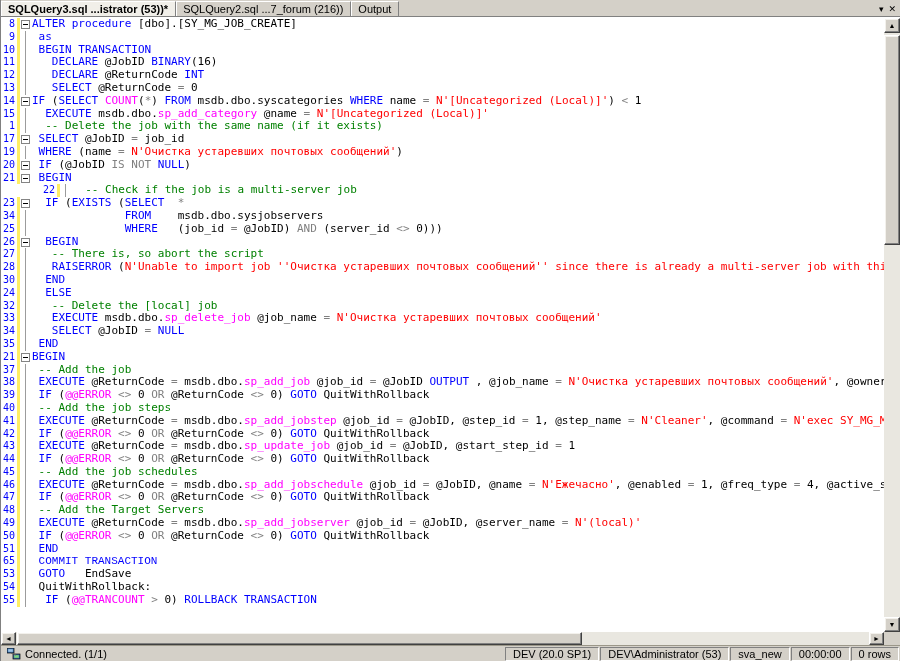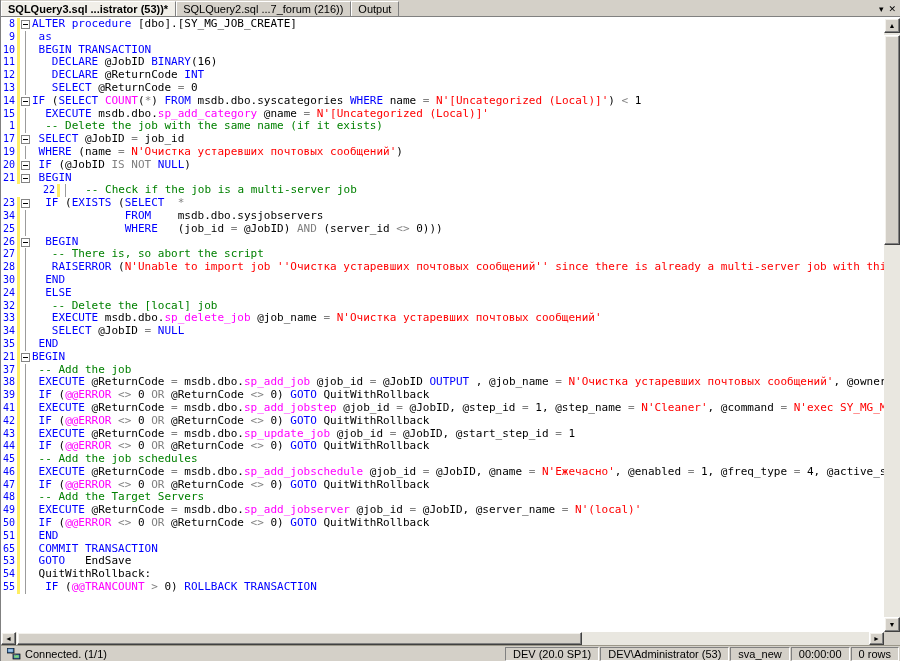--- a/index.html
+++ b/index.html
@@ -129,32 +129,33 @@
         <div class="code-line"><span class="ln" style="color: rgb(0, 0, 255);">30</span><span class="chg" style="background: rgb(255, 238, 98);"></span><span class="fold has-line"></span><span class="code"><span style="color: rgb(0, 0, 255);">  END</span></span></div>
         <div class="code-line"><span class="ln" style="color: rgb(0, 0, 255);">24</span><span class="chg" style="background: rgb(255, 238, 98);"></span><span class="fold has-line"></span><span class="code"><span style="color: rgb(0, 0, 255);">  ELSE</span></span></div>
         <div class="code-line"><span class="ln" style="color: rgb(0, 0, 255);">32</span><span class="chg" style="background: rgb(255, 238, 98);"></span><span class="fold has-line"></span><span class="code"><span style="color: rgb(0, 128, 0);">   -- Delete the [local] job</span></span></div>
         <div class="code-line"><span class="ln" style="color: rgb(0, 0, 255);">33</span><span class="chg" style="background: rgb(255, 238, 98);"></span><span class="fold has-line"></span><span class="code"><span style="color: rgb(0, 0, 255);">   EXECUTE</span><span style="color: rgb(0, 0, 0);"> msdb.dbo.</span><span style="color: rgb(255, 0, 255);">sp_delete_job</span><span style="color: rgb(0, 0, 0);"> @job_name </span><span style="color: rgb(128, 128, 128);">=</span><span style="color: rgb(0, 0, 0);"> </span><span style="color: rgb(255, 0, 0);">N'Очистка устаревших почтовых сообщений'</span></span></div>
         <div class="code-line"><span class="ln" style="color: rgb(0, 0, 255);">34</span><span class="chg" style="background: rgb(255, 238, 98);"></span><span class="fold has-line"></span><span class="code"><span style="color: rgb(0, 0, 255);">   SELECT</span><span style="color: rgb(0, 0, 0);"> @JobID </span><span style="color: rgb(128, 128, 128);">=</span><span style="color: rgb(0, 0, 0);"> </span><span style="color: rgb(0, 0, 255);">NULL</span></span></div>
         <div class="code-line"><span class="ln" style="color: rgb(0, 0, 255);">35</span><span class="chg" style="background: rgb(255, 238, 98);"></span><span class="fold has-line"></span><span class="code"><span style="color: rgb(0, 0, 255);"> END</span></span></div>
         <div class="code-line"><span class="ln" style="color: rgb(0, 0, 255);">21</span><span class="chg" style="background: rgb(255, 238, 98);"></span><span class="fold has-box"><span class="foldbox"></span></span><span class="code"><span style="color: rgb(0, 0, 255);">BEGIN</span></span></div>
         <div class="code-line"><span class="ln" style="color: rgb(0, 0, 255);">37</span><span class="chg" style="background: rgb(255, 238, 98);"></span><span class="fold has-line"></span><span class="code"><span style="color: rgb(0, 128, 0);"> -- Add the job</span></span></div>
         <div class="code-line"><span class="ln" style="color: rgb(0, 0, 255);">38</span><span class="chg" style="background: rgb(255, 238, 98);"></span><span class="fold has-line"></span><span class="code"><span style="color: rgb(0, 0, 255);"> EXECUTE</span><span style="color: rgb(0, 0, 0);"> @ReturnCode </span><span style="color: rgb(128, 128, 128);">=</span><span style="color: rgb(0, 0, 0);"> msdb.dbo.</span><span style="color: rgb(255, 0, 255);">sp_add_job</span><span style="color: rgb(0, 0, 0);"> @job_id </span><span style="color: rgb(128, 128, 128);">=</span><span style="color: rgb(0, 0, 0);"> @JobID </span><span style="color: rgb(0, 0, 255);">OUTPUT</span><span style="color: rgb(0, 0, 0);"> , @job_name </span><span style="color: rgb(128, 128, 128);">=</span><span style="color: rgb(0, 0, 0);"> </span><span style="color: rgb(255, 0, 0);">N'Очистка устаревших почтовых сообщений'</span><span style="color: rgb(0, 0, 0);">, @owner_login_name</span></span></div>
         <div class="code-line"><span class="ln" style="color: rgb(0, 0, 255);">39</span><span class="chg" style="background: rgb(255, 238, 98);"></span><span class="fold has-line"></span><span class="code"><span style="color: rgb(0, 0, 255);"> IF</span><span style="color: rgb(0, 0, 0);"> (</span><span style="color: rgb(255, 0, 255);">@@ERROR</span><span style="color: rgb(0, 0, 0);"> </span><span style="color: rgb(128, 128, 128);">&lt;&gt;</span><span style="color: rgb(0, 0, 0);"> 0 </span><span style="color: rgb(128, 128, 128);">OR</span><span style="color: rgb(0, 0, 0);"> @ReturnCode </span><span style="color: rgb(128, 128, 128);">&lt;&gt;</span><span style="color: rgb(0, 0, 0);"> 0) </span><span style="color: rgb(0, 0, 255);">GOTO</span><span style="color: rgb(0, 0, 0);"> QuitWithRollback</span></span></div>
+        <div class="code-line"><span class="ln" style="color: rgb(0, 0, 255);">40</span><span class="chg" style="background: rgb(255, 238, 98);"></span><span class="fold has-line"></span><span class="code"><span style="color: rgb(0, 128, 0);"> -- Add the job steps</span></span></div>
         <div class="code-line"><span class="ln" style="color: rgb(0, 0, 255);">41</span><span class="chg" style="background: rgb(255, 238, 98);"></span><span class="fold has-line"></span><span class="code"><span style="color: rgb(0, 0, 255);"> EXECUTE</span><span style="color: rgb(0, 0, 0);"> @ReturnCode </span><span style="color: rgb(128, 128, 128);">=</span><span style="color: rgb(0, 0, 0);"> msdb.dbo.</span><span style="color: rgb(255, 0, 255);">sp_add_jobstep</span><span style="color: rgb(0, 0, 0);"> @job_id </span><span style="color: rgb(128, 128, 128);">=</span><span style="color: rgb(0, 0, 0);"> @JobID, @step_id </span><span style="color: rgb(128, 128, 128);">=</span><span style="color: rgb(0, 0, 0);"> 1, @step_name </span><span style="color: rgb(128, 128, 128);">=</span><span style="color: rgb(0, 0, 0);"> </span><span style="color: rgb(255, 0, 0);">N'Cleaner'</span><span style="color: rgb(0, 0, 0);">, @command </span><span style="color: rgb(128, 128, 128);">=</span><span style="color: rgb(0, 0, 0);"> </span><span style="color: rgb(255, 0, 0);">N'exec SY_MG_MessageDelete'</span></span></div>
         <div class="code-line"><span class="ln" style="color: rgb(0, 0, 255);">42</span><span class="chg" style="background: rgb(255, 238, 98);"></span><span class="fold has-line"></span><span class="code"><span style="color: rgb(0, 0, 255);"> IF</span><span style="color: rgb(0, 0, 0);"> (</span><span style="color: rgb(255, 0, 255);">@@ERROR</span><span style="color: rgb(0, 0, 0);"> </span><span style="color: rgb(128, 128, 128);">&lt;&gt;</span><span style="color: rgb(0, 0, 0);"> 0 </span><span style="color: rgb(128, 128, 128);">OR</span><span style="color: rgb(0, 0, 0);"> @ReturnCode </span><span style="color: rgb(128, 128, 128);">&lt;&gt;</span><span style="color: rgb(0, 0, 0);"> 0) </span><span style="color: rgb(0, 0, 255);">GOTO</span><span style="color: rgb(0, 0, 0);"> QuitWithRollback</span></span></div>
         <div class="code-line"><span class="ln" style="color: rgb(0, 0, 255);">43</span><span class="chg" style="background: rgb(255, 238, 98);"></span><span class="fold has-line"></span><span class="code"><span style="color: rgb(0, 0, 255);"> EXECUTE</span><span style="color: rgb(0, 0, 0);"> @ReturnCode </span><span style="color: rgb(128, 128, 128);">=</span><span style="color: rgb(0, 0, 0);"> msdb.dbo.</span><span style="color: rgb(255, 0, 255);">sp_update_job</span><span style="color: rgb(0, 0, 0);"> @job_id </span><span style="color: rgb(128, 128, 128);">=</span><span style="color: rgb(0, 0, 0);"> @JobID, @start_step_id </span><span style="color: rgb(128, 128, 128);">=</span><span style="color: rgb(0, 0, 0);"> 1</span></span></div>
         <div class="code-line"><span class="ln" style="color: rgb(0, 0, 255);">44</span><span class="chg" style="background: rgb(255, 238, 98);"></span><span class="fold has-line"></span><span class="code"><span style="color: rgb(0, 0, 255);"> IF</span><span style="color: rgb(0, 0, 0);"> (</span><span style="color: rgb(255, 0, 255);">@@ERROR</span><span style="color: rgb(0, 0, 0);"> </span><span style="color: rgb(128, 128, 128);">&lt;&gt;</span><span style="color: rgb(0, 0, 0);"> 0 </span><span style="color: rgb(128, 128, 128);">OR</span><span style="color: rgb(0, 0, 0);"> @ReturnCode </span><span style="color: rgb(128, 128, 128);">&lt;&gt;</span><span style="color: rgb(0, 0, 0);"> 0) </span><span style="color: rgb(0, 0, 255);">GOTO</span><span style="color: rgb(0, 0, 0);"> QuitWithRollback</span></span></div>
         <div class="code-line"><span class="ln" style="color: rgb(0, 0, 255);">45</span><span class="chg" style="background: rgb(255, 238, 98);"></span><span class="fold has-line"></span><span class="code"><span style="color: rgb(0, 128, 0);"> -- Add the job schedules</span></span></div>
         <div class="code-line"><span class="ln" style="color: rgb(0, 0, 255);">46</span><span class="chg" style="background: rgb(255, 238, 98);"></span><span class="fold has-line"></span><span class="code"><span style="color: rgb(0, 0, 255);"> EXECUTE</span><span style="color: rgb(0, 0, 0);"> @ReturnCode </span><span style="color: rgb(128, 128, 128);">=</span><span style="color: rgb(0, 0, 0);"> msdb.dbo.</span><span style="color: rgb(255, 0, 255);">sp_add_jobschedule</span><span style="color: rgb(0, 0, 0);"> @job_id </span><span style="color: rgb(128, 128, 128);">=</span><span style="color: rgb(0, 0, 0);"> @JobID, @name </span><span style="color: rgb(128, 128, 128);">=</span><span style="color: rgb(0, 0, 0);"> </span><span style="color: rgb(255, 0, 0);">N'Ежечасно'</span><span style="color: rgb(0, 0, 0);">, @enabled </span><span style="color: rgb(128, 128, 128);">=</span><span style="color: rgb(0, 0, 0);"> 1, @freq_type </span><span style="color: rgb(128, 128, 128);">=</span><span style="color: rgb(0, 0, 0);"> 4, @active_start_date</span></span></div>
         <div class="code-line"><span class="ln" style="color: rgb(0, 0, 255);">47</span><span class="chg" style="background: rgb(255, 238, 98);"></span><span class="fold has-line"></span><span class="code"><span style="color: rgb(0, 0, 255);"> IF</span><span style="color: rgb(0, 0, 0);"> (</span><span style="color: rgb(255, 0, 255);">@@ERROR</span><span style="color: rgb(0, 0, 0);"> </span><span style="color: rgb(128, 128, 128);">&lt;&gt;</span><span style="color: rgb(0, 0, 0);"> 0 </span><span style="color: rgb(128, 128, 128);">OR</span><span style="color: rgb(0, 0, 0);"> @ReturnCode </span><span style="color: rgb(128, 128, 128);">&lt;&gt;</span><span style="color: rgb(0, 0, 0);"> 0) </span><span style="color: rgb(0, 0, 255);">GOTO</span><span style="color: rgb(0, 0, 0);"> QuitWithRollback</span></span></div>
         <div class="code-line"><span class="ln" style="color: rgb(0, 0, 255);">48</span><span class="chg" style="background: rgb(255, 238, 98);"></span><span class="fold has-line"></span><span class="code"><span style="color: rgb(0, 128, 0);"> -- Add the Target Servers</span></span></div>
         <div class="code-line"><span class="ln" style="color: rgb(0, 0, 255);">49</span><span class="chg" style="background: rgb(255, 238, 98);"></span><span class="fold has-line"></span><span class="code"><span style="color: rgb(0, 0, 255);"> EXECUTE</span><span style="color: rgb(0, 0, 0);"> @ReturnCode </span><span style="color: rgb(128, 128, 128);">=</span><span style="color: rgb(0, 0, 0);"> msdb.dbo.</span><span style="color: rgb(255, 0, 255);">sp_add_jobserver</span><span style="color: rgb(0, 0, 0);"> @job_id </span><span style="color: rgb(128, 128, 128);">=</span><span style="color: rgb(0, 0, 0);"> @JobID, @server_name </span><span style="color: rgb(128, 128, 128);">=</span><span style="color: rgb(0, 0, 0);"> </span><span style="color: rgb(255, 0, 0);">N'(local)'</span></span></div>
         <div class="code-line"><span class="ln" style="color: rgb(0, 0, 255);">50</span><span class="chg" style="background: rgb(255, 238, 98);"></span><span class="fold has-line"></span><span class="code"><span style="color: rgb(0, 0, 255);"> IF</span><span style="color: rgb(0, 0, 0);"> (</span><span style="color: rgb(255, 0, 255);">@@ERROR</span><span style="color: rgb(0, 0, 0);"> </span><span style="color: rgb(128, 128, 128);">&lt;&gt;</span><span style="color: rgb(0, 0, 0);"> 0 </span><span style="color: rgb(128, 128, 128);">OR</span><span style="color: rgb(0, 0, 0);"> @ReturnCode </span><span style="color: rgb(128, 128, 128);">&lt;&gt;</span><span style="color: rgb(0, 0, 0);"> 0) </span><span style="color: rgb(0, 0, 255);">GOTO</span><span style="color: rgb(0, 0, 0);"> QuitWithRollback</span></span></div>
         <div class="code-line"><span class="ln" style="color: rgb(0, 0, 255);">51</span><span class="chg" style="background: rgb(255, 238, 98);"></span><span class="fold has-line"></span><span class="code"><span style="color: rgb(0, 0, 255);"> END</span></span></div>
-        <div class="code-line"><span class="ln" style="color: rgb(0, 0, 255);">65</span><span class="chg" style="background: rgb(255, 238, 98);"></span><span class="fold has-line"></span><span class="code"><span style="color: rgb(0, 0, 255);"> COMMIT TRANSACTION</span></span></div>
+        <div class="code-line"><span class="ln" style="color: rgb(0, 0, 255);">65</span><span class="chg" style="background: rgb(255, 238, 98);"></span><span class="fold has-line"></span><span class="code"><span style="color: rgb(0, 0, 255); font-family: Liberation Mono, monospace;"> COMMIT TRANSACTION</span></span></div>
         <div class="code-line"><span class="ln" style="color: rgb(0, 0, 255);">53</span><span class="chg" style="background: rgb(255, 238, 98);"></span><span class="fold has-line"></span><span class="code"><span style="color: rgb(0, 0, 255);"> GOTO</span><span style="color: rgb(0, 0, 0);">   EndSave</span></span></div>
         <div class="code-line"><span class="ln" style="color: rgb(0, 0, 255);">54</span><span class="chg" style="background: rgb(255, 238, 98);"></span><span class="fold has-line"></span><span class="code"><span style="color: rgb(0, 0, 0);"> QuitWithRollback:</span></span></div>
         <div class="code-line"><span class="ln" style="color: rgb(0, 0, 255);">55</span><span class="chg" style="background: rgb(255, 238, 98);"></span><span class="fold has-line"></span><span class="code"><span style="color: rgb(0, 0, 255);">  IF</span><span style="color: rgb(0, 0, 0);"> (</span><span style="color: rgb(255, 0, 255);">@@TRANCOUNT</span><span style="color: rgb(0, 0, 0);"> </span><span style="color: rgb(128, 128, 128);">&gt;</span><span style="color: rgb(0, 0, 0);"> 0) </span><span style="color: rgb(0, 0, 255);">ROLLBACK TRANSACTION</span></span></div>
       </div>
 
     <div class="vscroll">
       <div class="sb-btn sb-up">▲</div>
       <div class="sb-thumb"></div>
       <div class="sb-btn sb-down">▼</div>
     </div>

